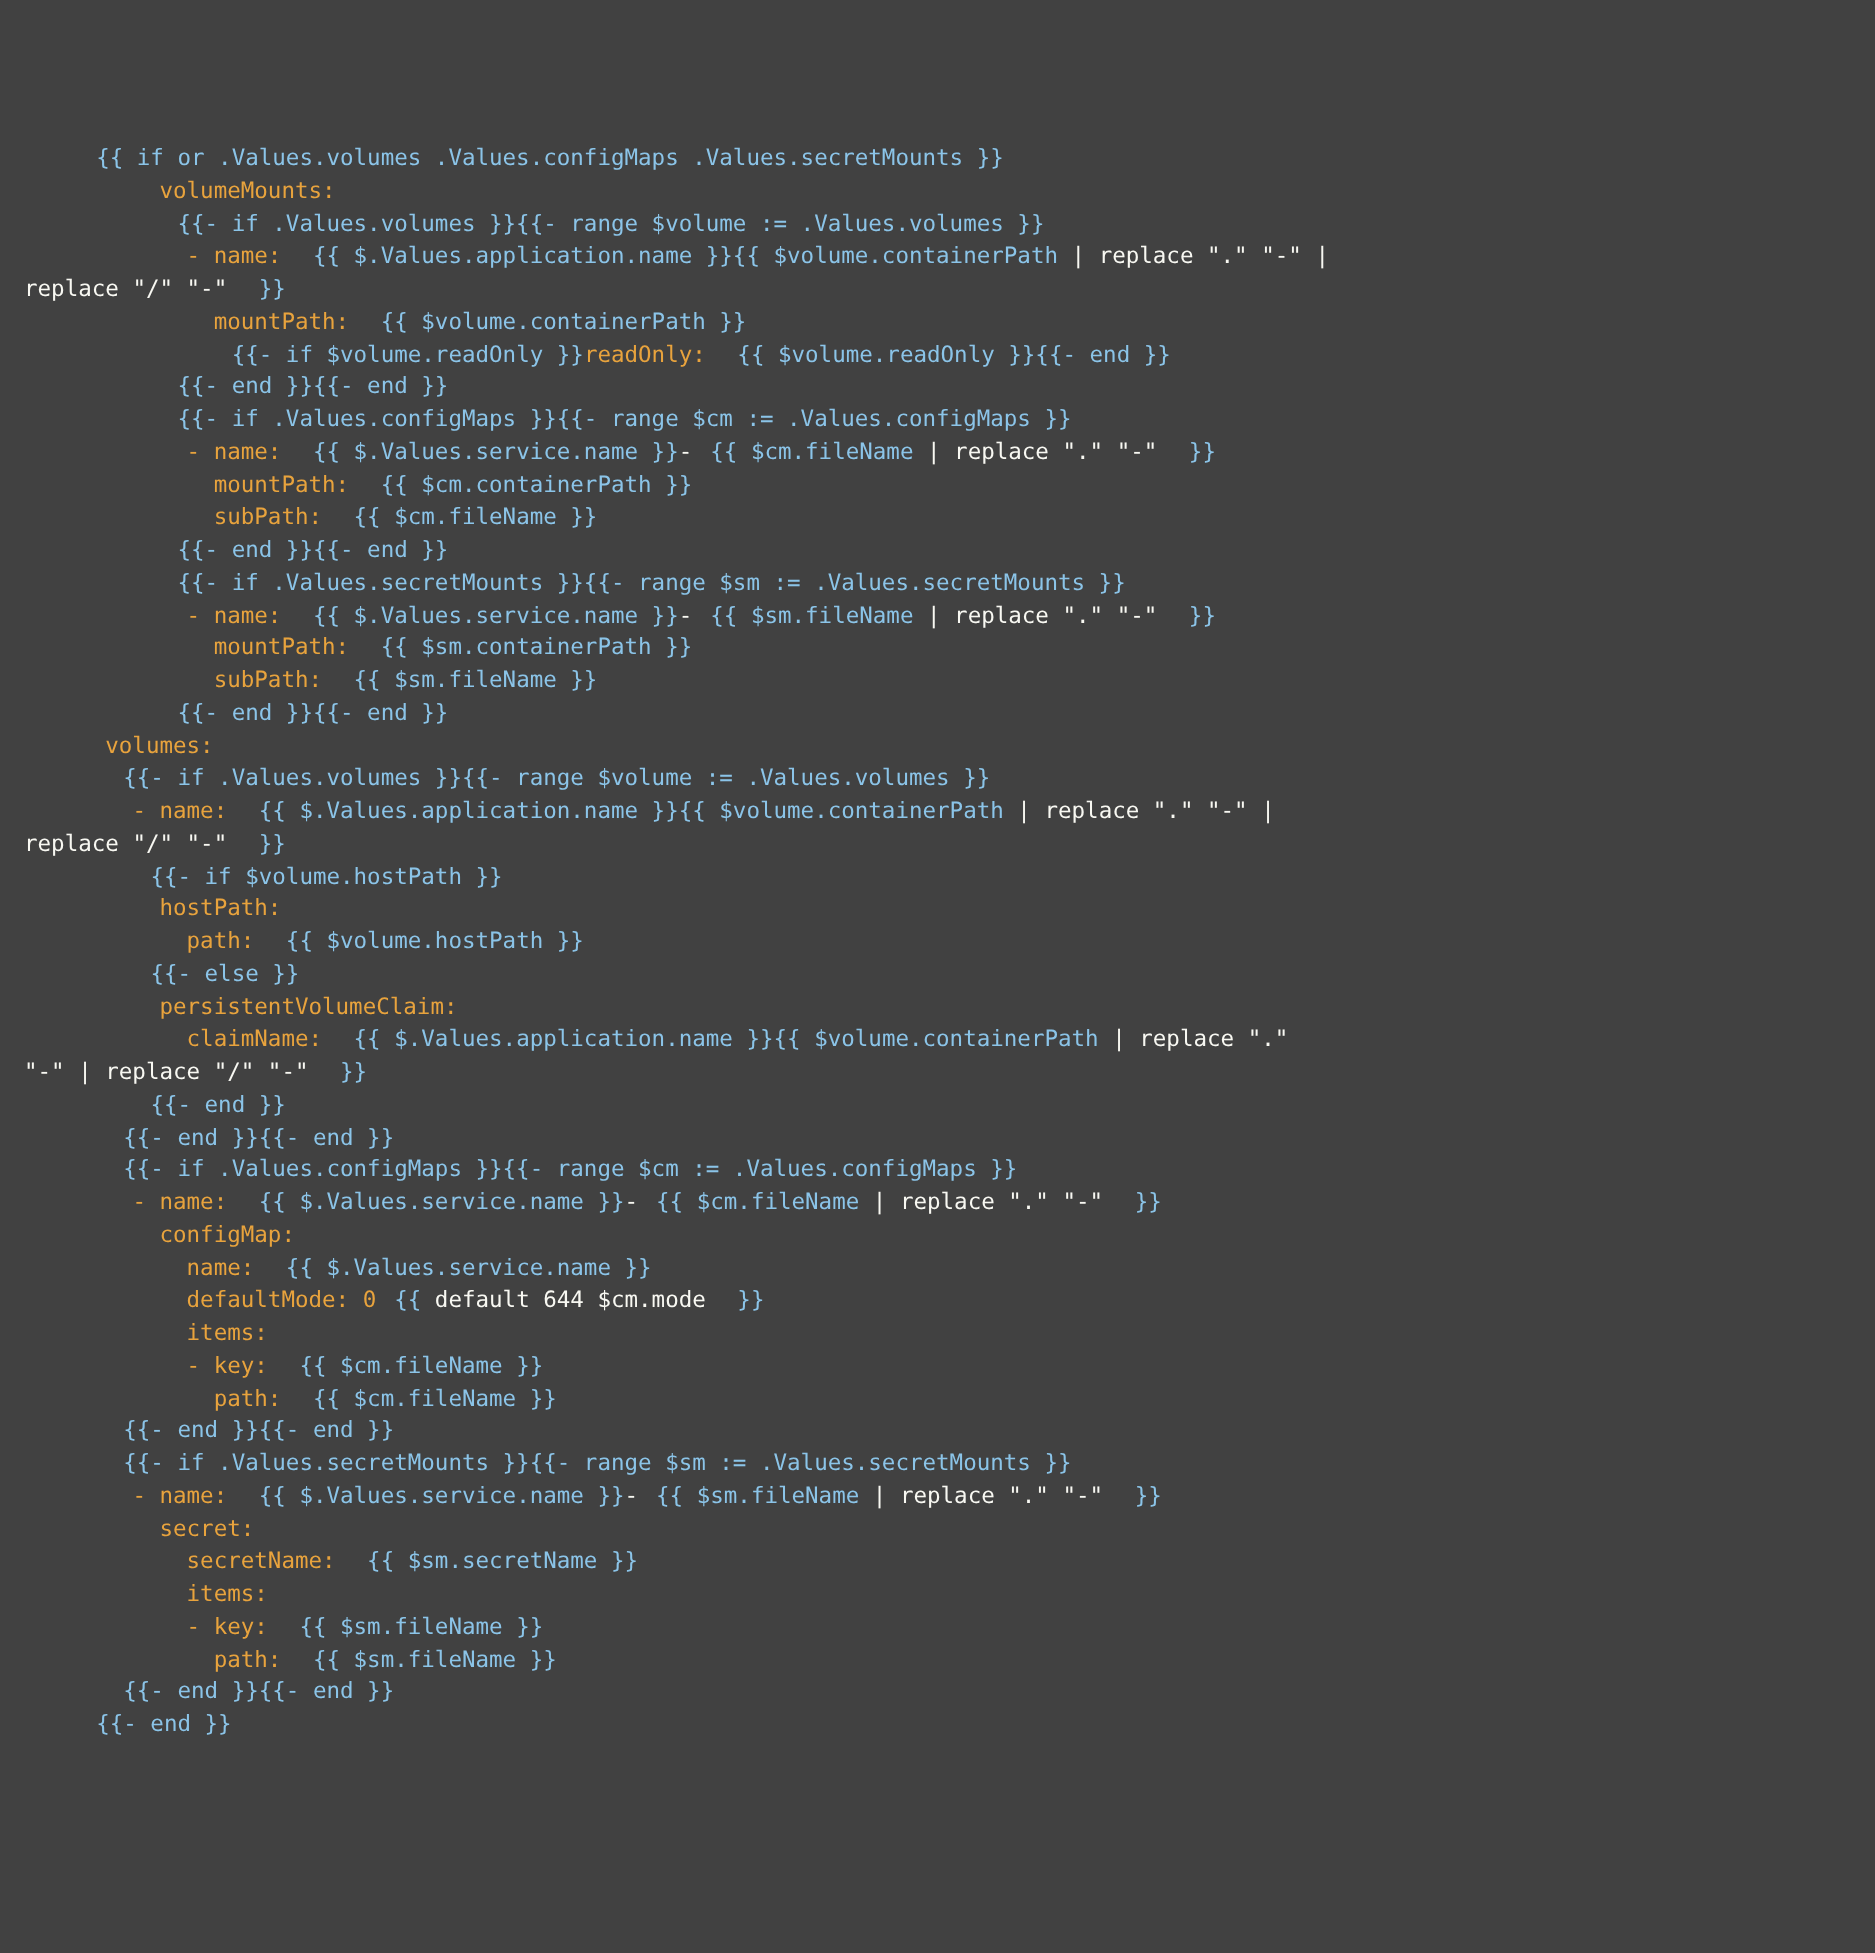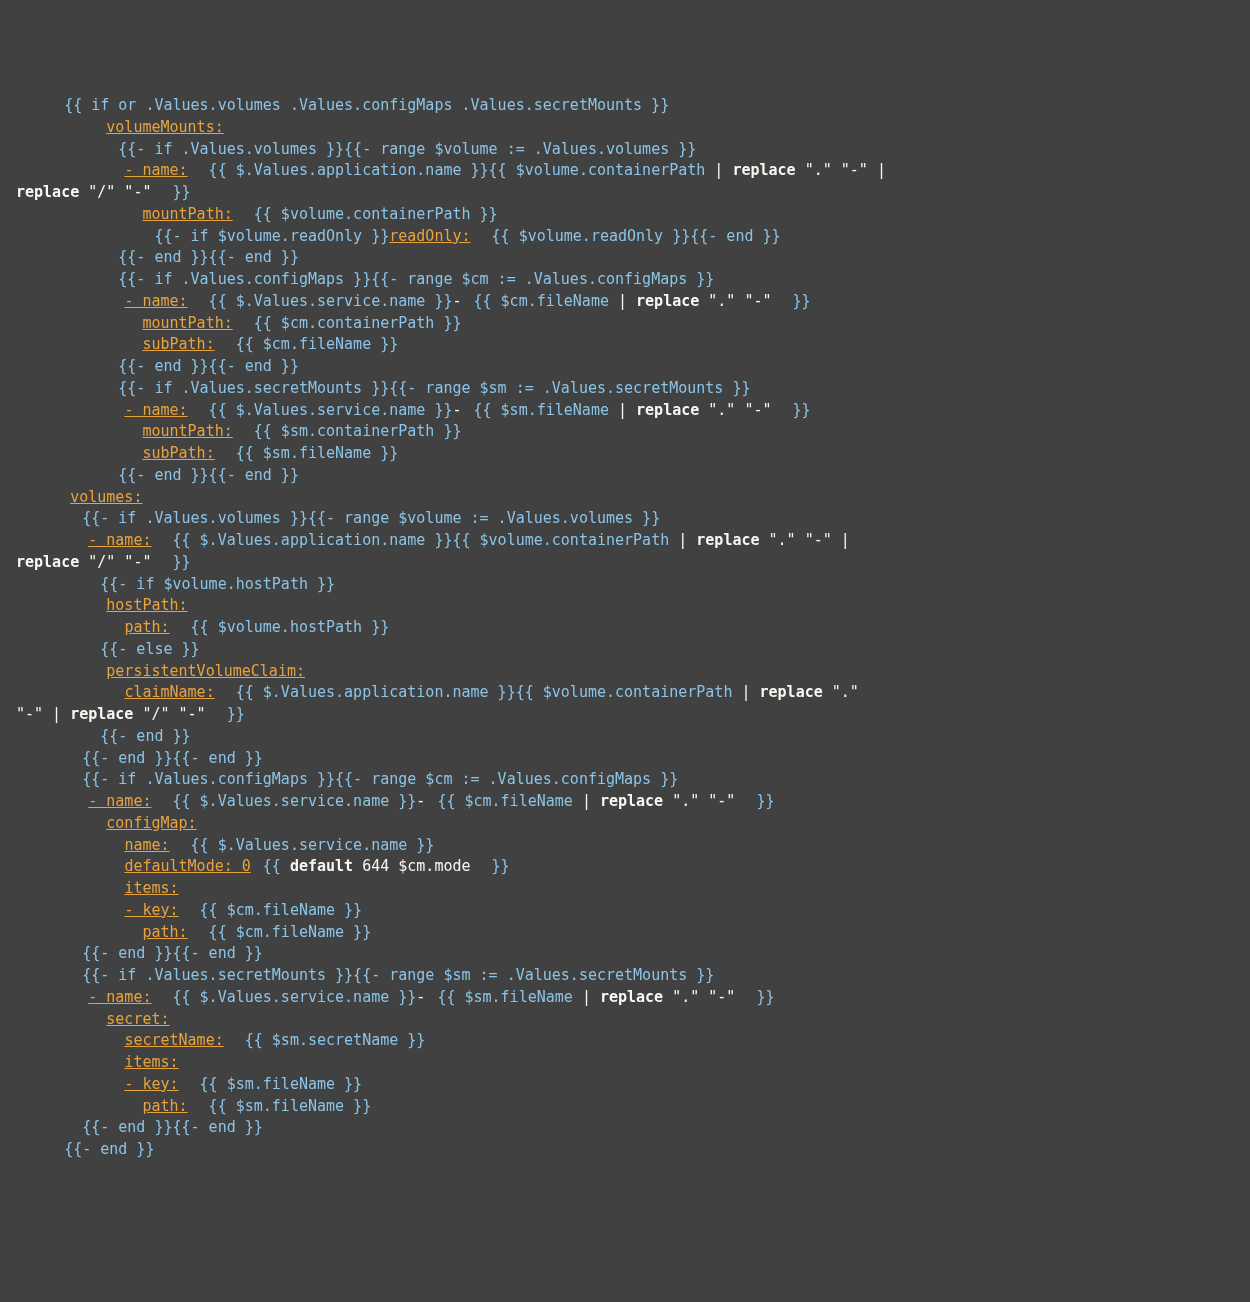--- a/index.html
+++ b/index.html
@@ -7,24 +7,24 @@
     background-color: #414141;
     font-family: "Menlo", "Monaco", "Consolas", monospace;
     font-size: 15px;
     line-height: 1.45;
     color: #f8f8f2;
     padding: 8px 16px;
     white-space: pre;
     overflow-x: auto;
   }
   .tmpl { color: #8bc4e8; margin-left: 12px; }
-  .key  { color: #e8a33d; text-decoration: underline; }
+  .key  { color: #e8a33d; }
   .str  { color: #f8f8f2; }
   .op   { color: #f8f8f2; }
-  .kw   { color: #f8f8f2; font-weight: bold; }
+  .kw   { color: #f8f8f2; font-weight: normal; }
 </style>
 </head>
 <body>
 
 
 
 <div id="code-container"><div><span class="op">    </span><span class="tmpl">{{ if or .Values.volumes .Values.configMaps .Values.secretMounts }}</span></div><div><span class="op">          </span><span class="key">volumeMounts:</span></div><div><span class="op">          </span><span class="tmpl">{{- if .Values.volumes }}{{- range $volume := .Values.volumes }}</span></div><div><span class="op">            </span><span class="key">- name:</span><span class="tmpl"> {{ $.Values.application.name }}{{ $volume.containerPath </span><span class="op">|</span><span class="op"> </span><span class="kw">replace </span><span class="str">"." "-"</span><span class="op"> | </span></div><div><span class="kw">replace </span><span class="str">"/" "-"</span><span class="tmpl"> }}</span></div><div><span class="op">              </span><span class="key">mountPath:</span><span class="tmpl"> {{ $volume.containerPath }}</span></div><div><span class="op">              </span><span class="tmpl">{{- if $volume.readOnly }}</span><span class="key">readOnly:</span><span class="tmpl"> {{ $volume.readOnly }}{{- end }}</span></div><div><span class="op">          </span><span class="tmpl">{{- end }}{{- end }}</span></div><div><span class="op">          </span><span class="tmpl">{{- if .Values.configMaps }}{{- range $cm := .Values.configMaps }}</span></div><div><span class="op">            </span><span class="key">- name:</span><span class="tmpl"> {{ $.Values.service.name }}</span><span class="op">-</span><span class="tmpl">{{ $cm.fileName </span><span class="op">| </span><span class="kw">replace </span><span class="str">"." "-"</span><span class="tmpl"> }}</span></div><div><span class="op">              </span><span class="key">mountPath:</span><span class="tmpl"> {{ $cm.containerPath }}</span></div><div><span class="op">              </span><span class="key">subPath:</span><span class="tmpl"> {{ $cm.fileName }}</span></div><div><span class="op">          </span><span class="tmpl">{{- end }}{{- end }}</span></div><div><span class="op">          </span><span class="tmpl">{{- if .Values.secretMounts }}{{- range $sm := .Values.secretMounts }}</span></div><div><span class="op">            </span><span class="key">- name:</span><span class="tmpl"> {{ $.Values.service.name }}</span><span class="op">-</span><span class="tmpl">{{ $sm.fileName </span><span class="op">| </span><span class="kw">replace </span><span class="str">"." "-"</span><span class="tmpl"> }}</span></div><div><span class="op">              </span><span class="key">mountPath:</span><span class="tmpl"> {{ $sm.containerPath }}</span></div><div><span class="op">              </span><span class="key">subPath:</span><span class="tmpl"> {{ $sm.fileName }}</span></div><div><span class="op">          </span><span class="tmpl">{{- end }}{{- end }}</span></div><div><span class="op">      </span><span class="key">volumes:</span></div><div><span class="op">      </span><span class="tmpl">{{- if .Values.volumes }}{{- range $volume := .Values.volumes }}</span></div><div><span class="op">        </span><span class="key">- name:</span><span class="tmpl"> {{ $.Values.application.name }}{{ $volume.containerPath </span><span class="op">| </span><span class="kw">replace </span><span class="str">"." "-"</span><span class="op"> | </span></div><div><span class="kw">replace </span><span class="str">"/" "-"</span><span class="tmpl"> }}</span></div><div><span class="op">        </span><span class="tmpl">{{- if $volume.hostPath }}</span></div><div><span class="op">          </span><span class="key">hostPath:</span></div><div><span class="op">            </span><span class="key">path:</span><span class="tmpl"> {{ $volume.hostPath }}</span></div><div><span class="op">        </span><span class="tmpl">{{- else }}</span></div><div><span class="op">          </span><span class="key">persistentVolumeClaim:</span></div><div><span class="op">            </span><span class="key">claimName:</span><span class="tmpl"> {{ $.Values.application.name }}{{ $volume.containerPath </span><span class="op">| </span><span class="kw">replace </span><span class="str">"." </span></div><div><span class="str">"-"</span><span class="op"> | </span><span class="kw">replace </span><span class="str">"/" "-"</span><span class="tmpl"> }}</span></div><div><span class="op">        </span><span class="tmpl">{{- end }}</span></div><div><span class="op">      </span><span class="tmpl">{{- end }}{{- end }}</span></div><div><span class="op">      </span><span class="tmpl">{{- if .Values.configMaps }}{{- range $cm := .Values.configMaps }}</span></div><div><span class="op">        </span><span class="key">- name:</span><span class="tmpl"> {{ $.Values.service.name }}</span><span class="op">-</span><span class="tmpl">{{ $cm.fileName </span><span class="op">| </span><span class="kw">replace </span><span class="str">"." "-"</span><span class="tmpl"> }}</span></div><div><span class="op">          </span><span class="key">configMap:</span></div><div><span class="op">            </span><span class="key">name:</span><span class="tmpl"> {{ $.Values.service.name }}</span></div><div><span class="op">            </span><span class="key">defaultMode: 0</span><span class="tmpl">{{ </span><span class="kw">default </span><span class="op">644 $cm.mode</span><span class="tmpl"> }}</span></div><div><span class="op">            </span><span class="key">items:</span></div><div><span class="op">            </span><span class="key">- key:</span><span class="tmpl"> {{ $cm.fileName }}</span></div><div><span class="op">              </span><span class="key">path:</span><span class="tmpl"> {{ $cm.fileName }}</span></div><div><span class="op">      </span><span class="tmpl">{{- end }}{{- end }}</span></div><div><span class="op">      </span><span class="tmpl">{{- if .Values.secretMounts }}{{- range $sm := .Values.secretMounts }}</span></div><div><span class="op">        </span><span class="key">- name:</span><span class="tmpl"> {{ $.Values.service.name }}</span><span class="op">-</span><span class="tmpl">{{ $sm.fileName </span><span class="op">| </span><span class="kw">replace </span><span class="str">"." "-"</span><span class="tmpl"> }}</span></div><div><span class="op">          </span><span class="key">secret:</span></div><div><span class="op">            </span><span class="key">secretName:</span><span class="tmpl"> {{ $sm.secretName }}</span></div><div><span class="op">            </span><span class="key">items:</span></div><div><span class="op">            </span><span class="key">- key:</span><span class="tmpl"> {{ $sm.fileName }}</span></div><div><span class="op">              </span><span class="key">path:</span><span class="tmpl"> {{ $sm.fileName }}</span></div><div><span class="op">      </span><span class="tmpl">{{- end }}{{- end }}</span></div><div><span class="op">    </span><span class="tmpl">{{- end }}</span></div></div>
 
 
 

